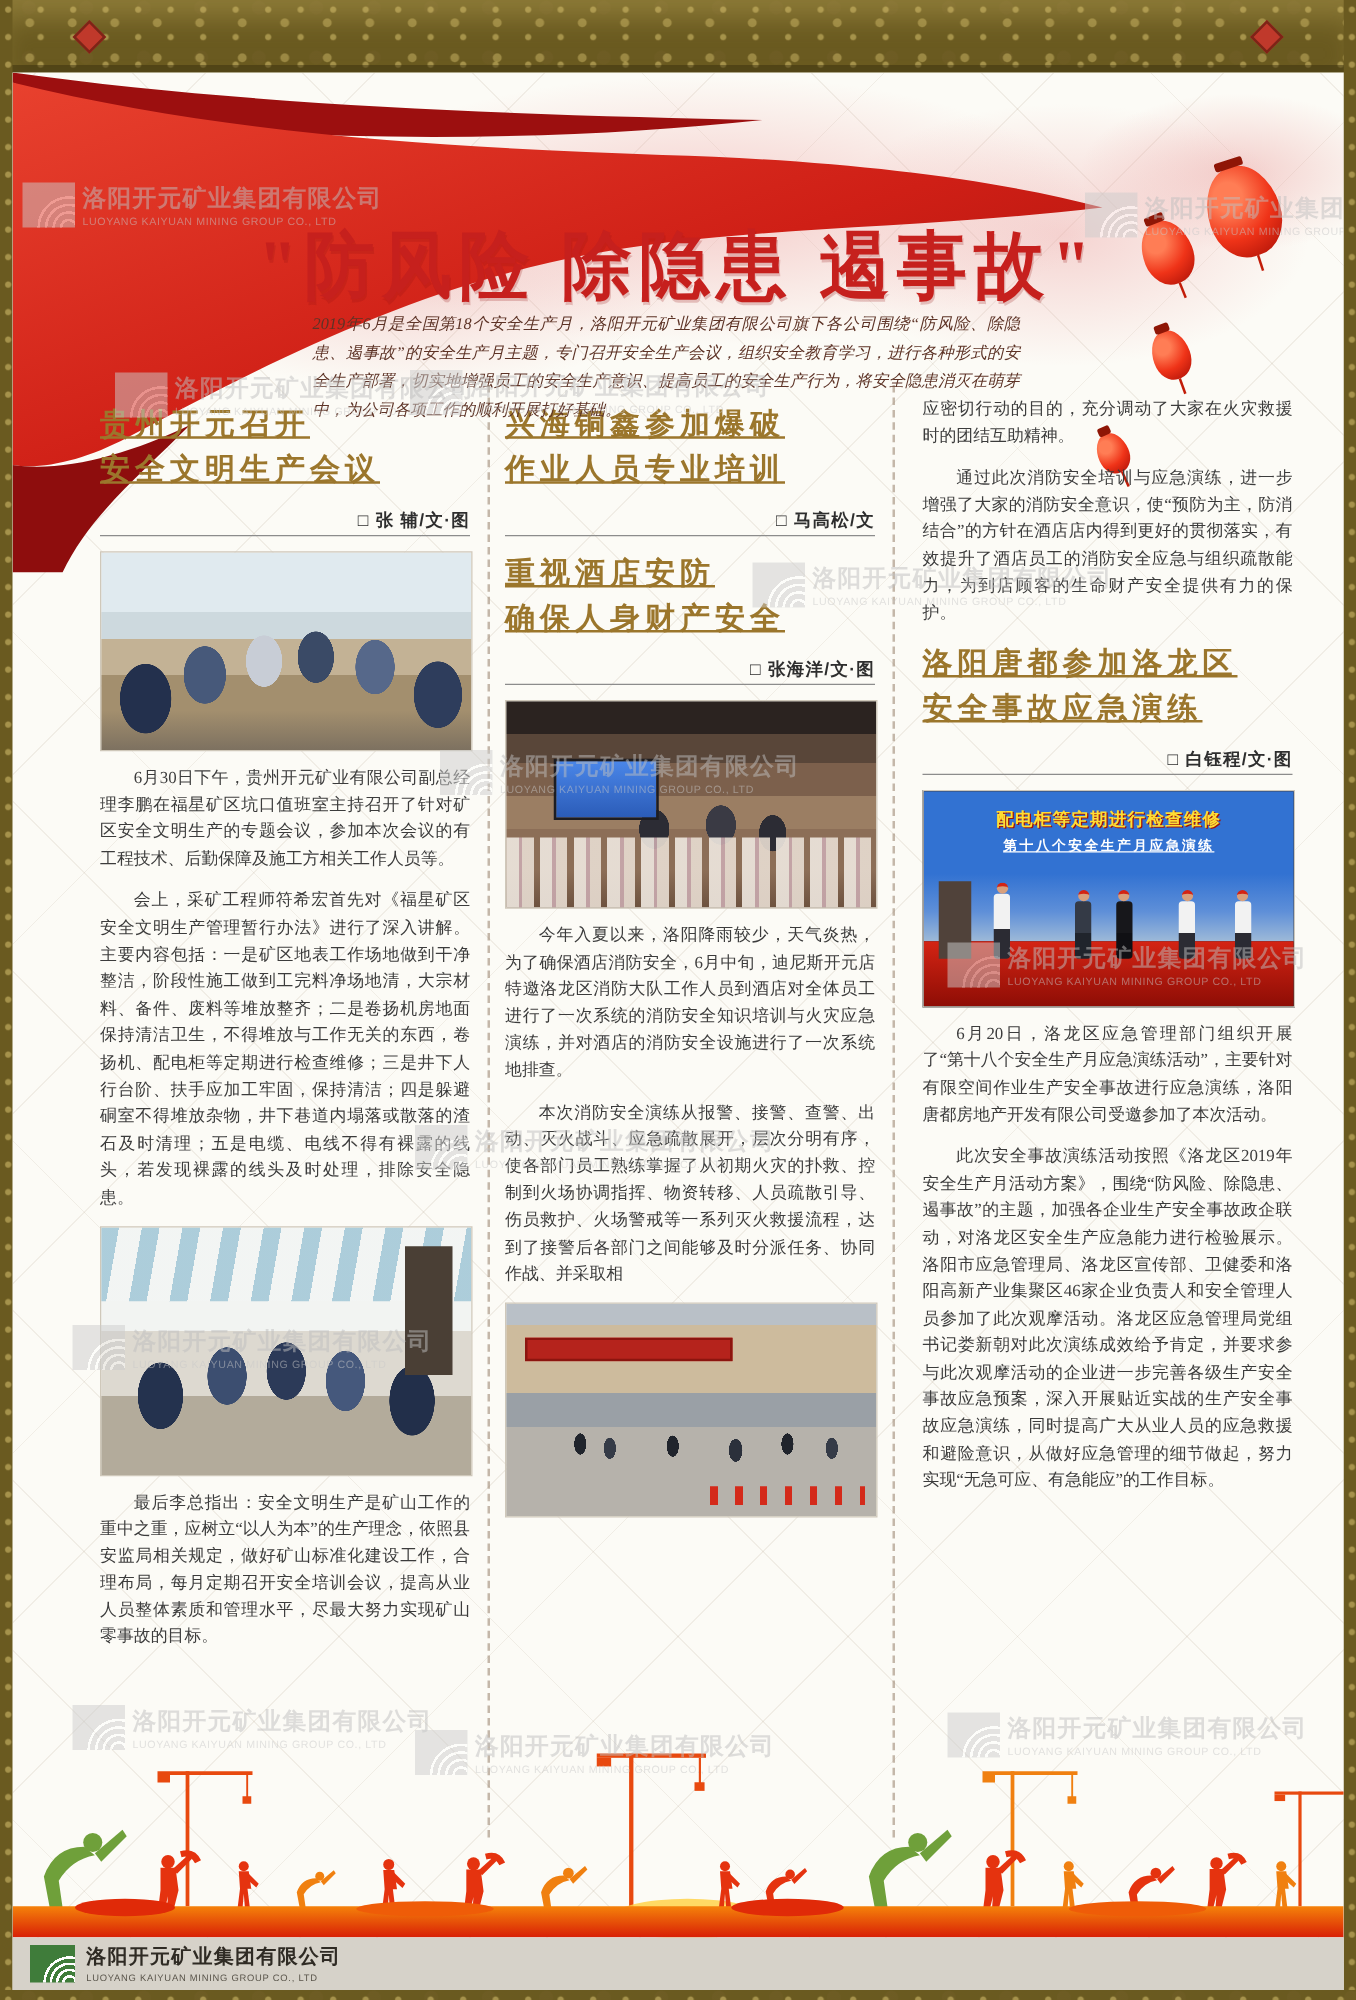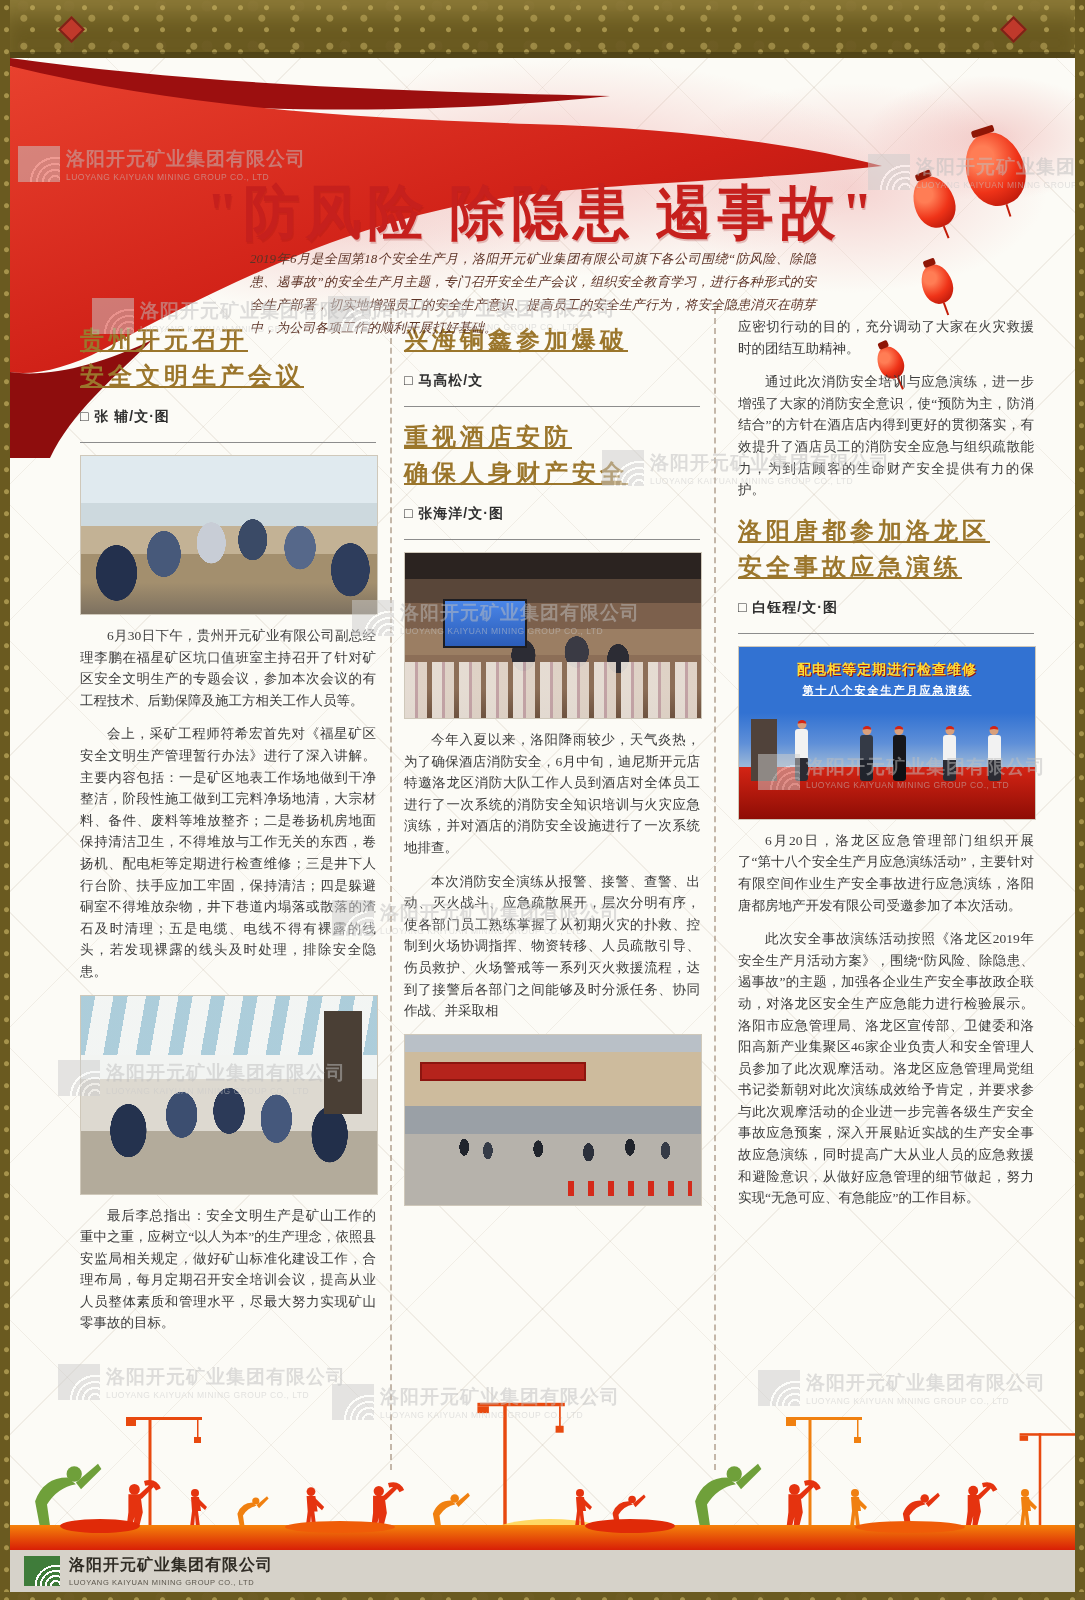--- a/index.html
+++ b/index.html
@@ -65,22 +65,22 @@
 
   
   .col{position:absolute;top:258px;width:296px;z-index:3;}
   .c1{left:70px;} .c2{left:394px;} .c3{left:684px;margin-left:44px;}
   .vsep{position:absolute;top:250px;height:1162px;width:0;
         border-left:2px dashed rgba(150,128,105,.55);z-index:2;}
   .s1{left:380px;} .s2{left:704px;}
   h2.hl{margin:6px 0 10px;text-align:left;color:#9b762c;font-weight:700;
      font-size:24px;line-height:1.5;letter-spacing:4px;font-family:"Liberation Serif",serif;text-decoration:underline;}
   h2.hl span{display:block;}
-  .byline{font:700 14px "Liberation Sans",sans-serif;color:#2e2e2e;padding:4px 0 16px;
-     border-bottom:1.5px solid #8c8c8c;margin-bottom:12px;letter-spacing:1px;}
+  .byline{font:700 14px "Liberation Sans",sans-serif;color:#2e2e2e;padding:4px 0 2px;
+     border-bottom:1.5px solid #8c8c8c;margin-bottom:12px;letter-spacing:1px;text-align:right;}
   .col p{font-size:13.5px;line-height:1.6;text-align:justify;text-indent:2em;
      color:#3c3c3c;margin:0 0 12px;}
 
   
   .photo{position:relative;width:100%;margin:0 0 10px;overflow:hidden;border:1px solid #cfc8ba;}
   .ph1{height:158px;background:
       radial-gradient(34px 46px at 12% 74%, #23304d 60%, transparent 61%),
       radial-gradient(28px 38px at 28% 62%, #47597a 60%, transparent 61%),
       radial-gradient(24px 34px at 44% 55%, #c8cdd6 60%, transparent 61%),
       radial-gradient(24px 34px at 58% 53%, #3a4a66 60%, transparent 61%),
@@ -277,20 +277,21 @@
     <div class="photo ph2">
       <div class="bnr"></div>
       <div class="dr"></div>
     </div>
     <p>最后李总指出：安全文明生产是矿山工作的重中之重，应树立“以人为本”的生产理念，依照县安监局相关规定，做好矿山标准化建设工作，合理布局，每月定期召开安全培训会议，提高从业人员整体素质和管理水平，尽最大努力实现矿山零事故的目标。</p>
   </div>
 
   <div class="col c2">
     <h2 class="hl">
         <span>兴海铜鑫参加爆破</span>
+        <span>作业人员专业培训</span>
       </h2>
     <div class="byline">□ 马高松/文</div>
     <h2 class="hl">
         <span>重视酒店安防</span>
         <span>确保人身财产安全</span>
       </h2>
     <div class="byline">□ 张海洋/文·图</div>
     <div class="photo ph3">
       <div class="scr"></div>
       <div class="chairs"></div>

